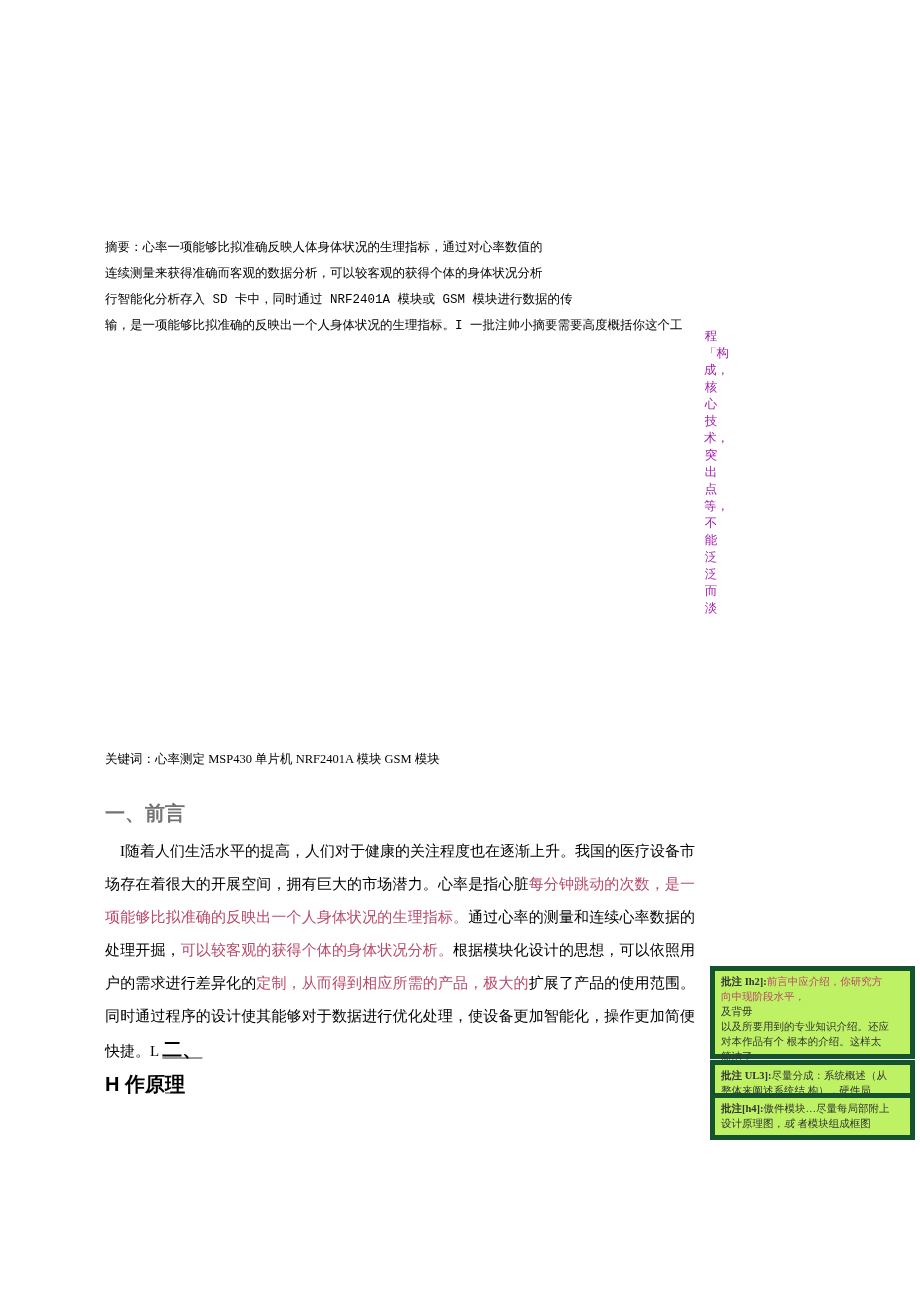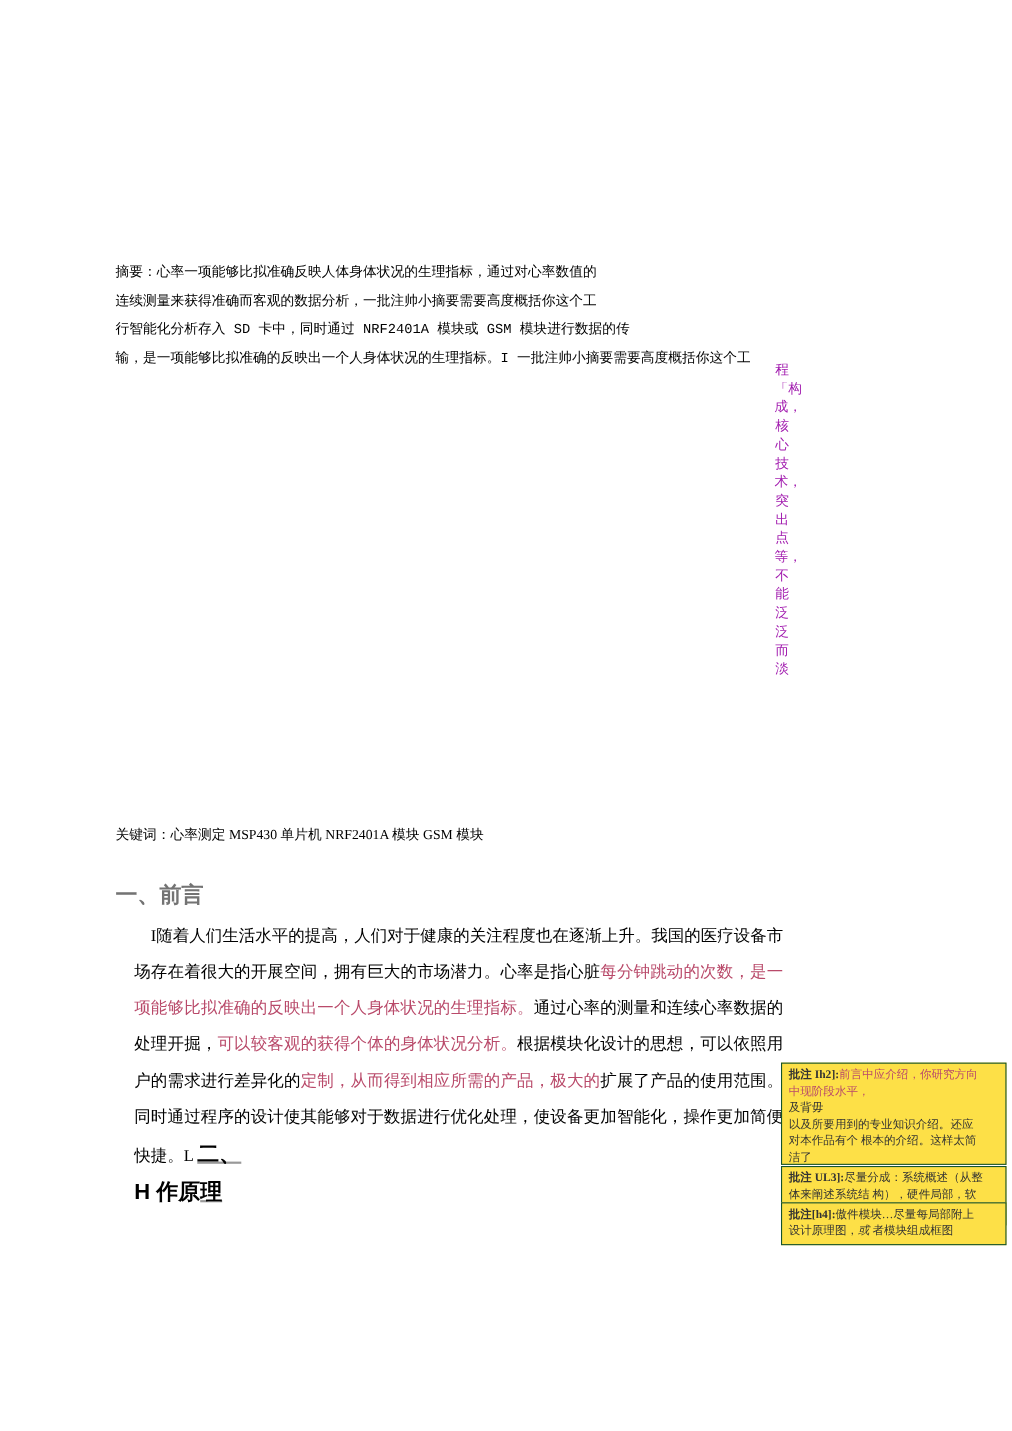--- a/index.html
+++ b/index.html
@@ -52,56 +52,55 @@
   }
   .h1.preface { top: 800px; }
   .body-text {
     position: absolute;
     left: 105px;
     width: 590px;
     font-size: 15px;
     line-height: 33px;
     color: #000;
     text-align: justify;
-    margin-left: 17px;
   }
   .indent { text-indent: 1em; }
   .pink { color: #b94a6a; }
   .body1 { top: 835px; }
   .inline-h {
     font-size: 20px;
     font-weight: 700;
     font-family: "Heiti SC", "SimHei", sans-serif;
   }
   .underline { text-decoration: underline; text-decoration-color: #999; }
   .comment {
     position: absolute;
     left: 710px;
     width: 205px;
-    background: #fde047;
-    border: 1px solid #14532d;
+    background: #bef264;
+    border: 5px solid #14532d;
     font-size: 10.5px;
     line-height: 15px;
     padding: 3px 20px 4px 6px;
     color: #333;
     font-family: "Songti SC", "SimSun", serif;
   }
   .comment .tag { font-weight: 700; }
   .comment .ital { font-style: italic; }
   .c1 { top: 966px; height: 93px; }
   .c2 { top: 1060px; }
   .c3 { top: 1093px; }
 </style>
 </head>
 <body>
 
 <div class="page">
   <div class="abstract">
     <span class="lbl">摘要：</span><span>心率一项能够比拟准确反映人体身体状况的生理指标，通过对心率数值的</span><br>
-    <span>连续测量来获得准确而客观的数据分析，一批注帅小摘要需要高度概括你这个工</span><br>
+    <span>连续测量来获得准确而客观的数据分析，可以较客观的获得个体的身体状况分析</span><br>
     <span>行智能化分析存入 SD 卡中，同时通过 NRF2401A 模块或 GSM 模块进行数据的传</span><br>
     <span>输，是一项能够比拟准确的反映出一个人身体状况的生理指标。I 一批注帅小摘要需要高度概括你这个工</span>
   </div>
 </div>
 
 <div class="vertical-note">程「构成，核心技术，突出点等，不能泛泛而淡</div>
 
 <div class="keywords">
   <span>关键词：</span><span>心率测定 MSP430 单片机 NRF2401A 模块 GSM 模块</span>
 </div>

